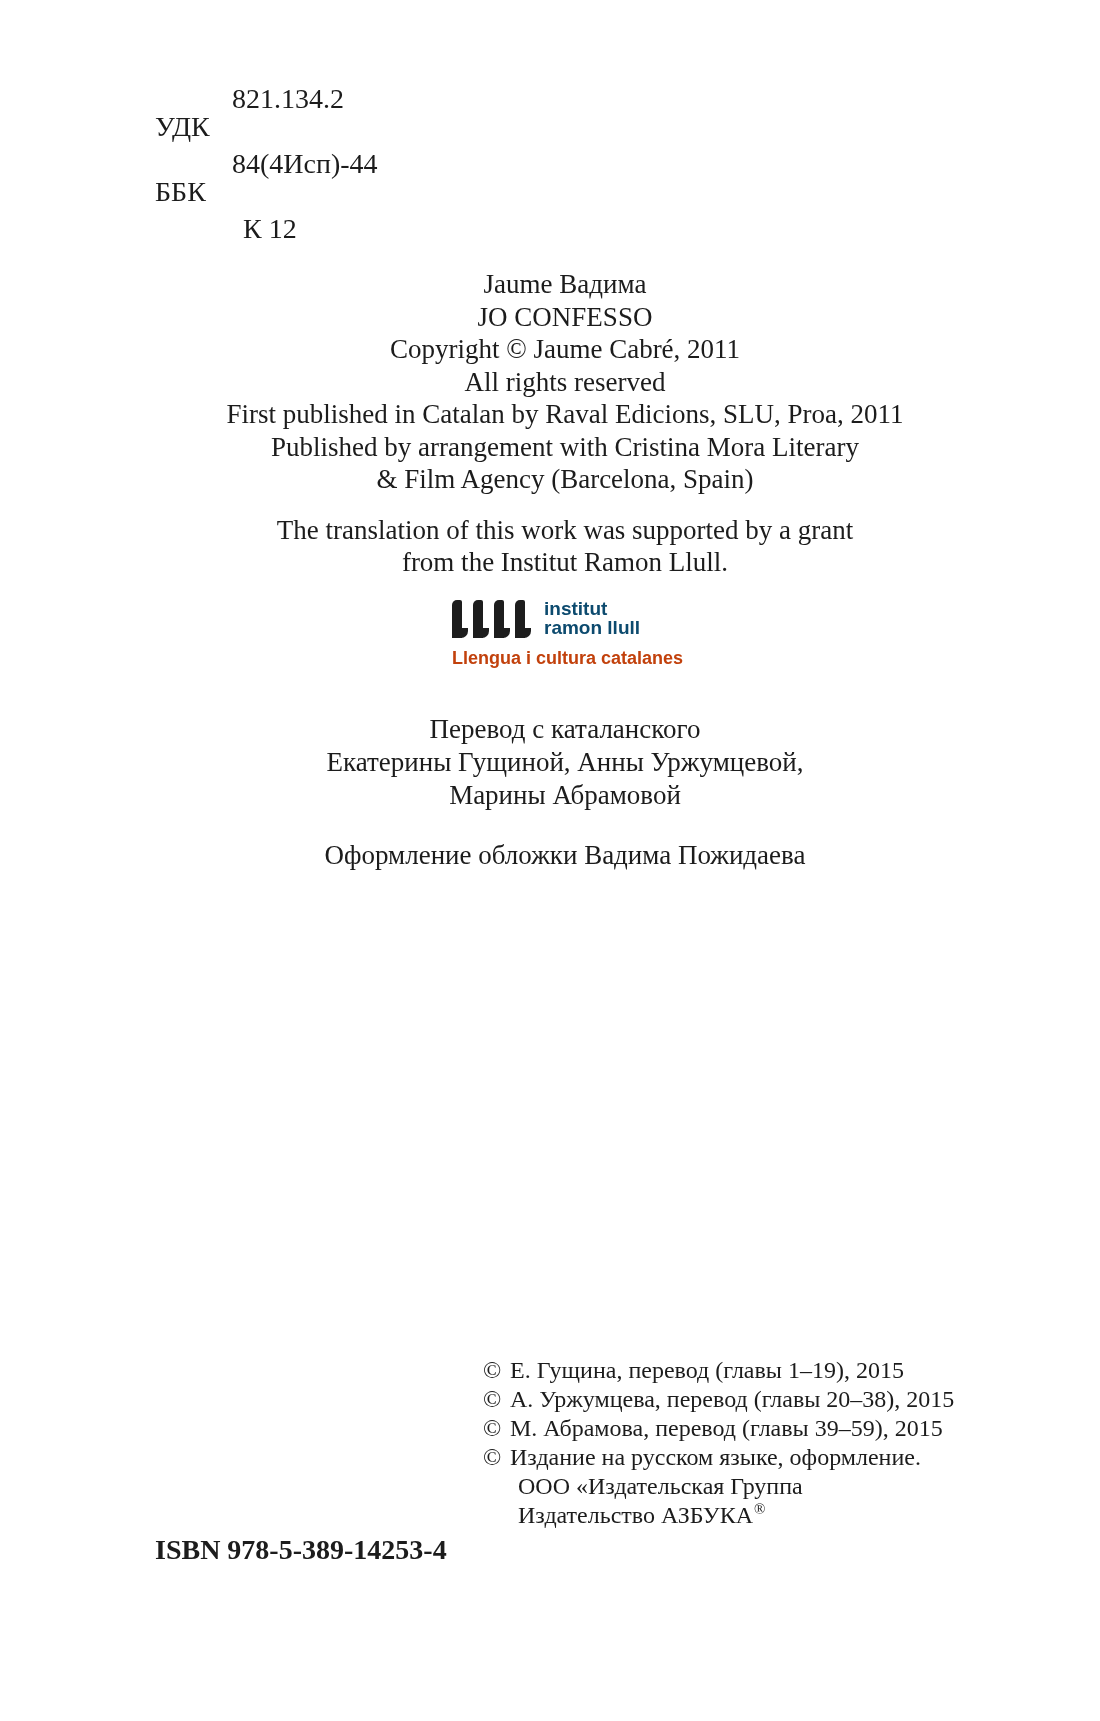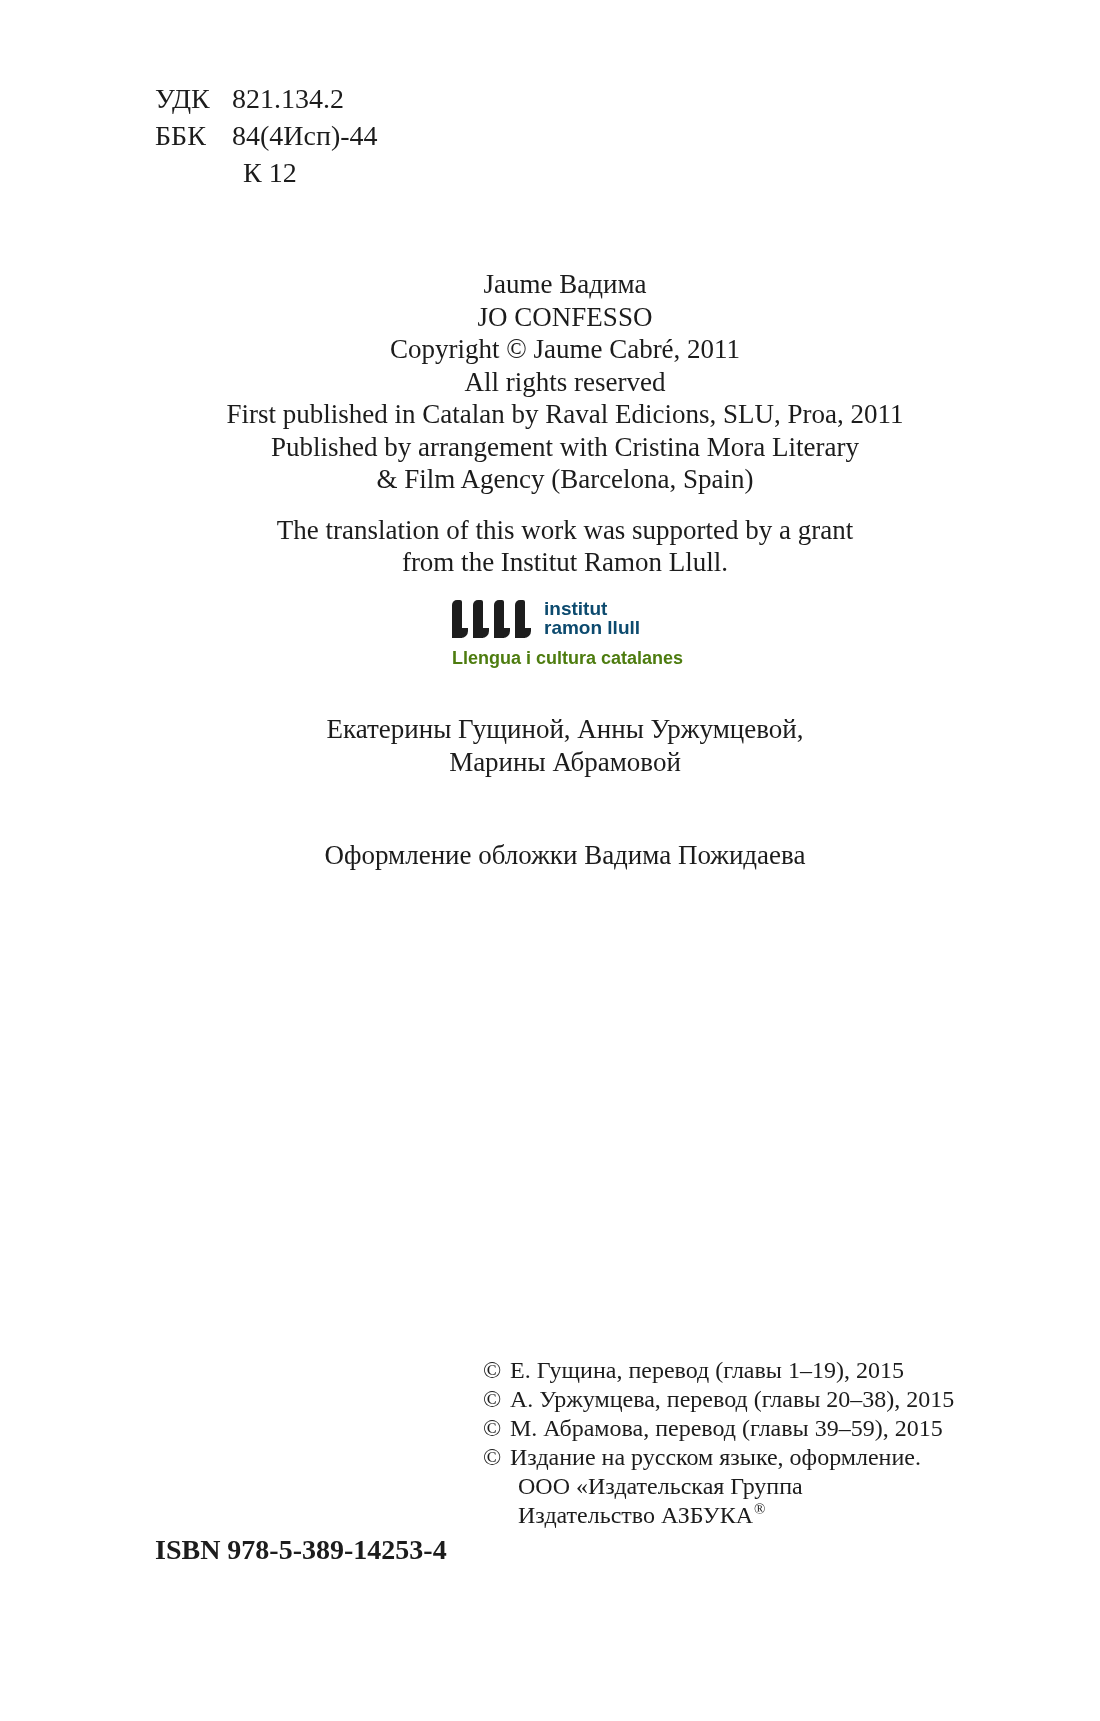--- a/index.html
+++ b/index.html
@@ -9,21 +9,21 @@
     color:#1c1c1c;
     font-family:"Liberation Serif", serif;
     position:relative;
     overflow:hidden;
   }
   .abs{position:absolute;}
 
   
   #class-block{left:155px;top:80px;font-size:28px;line-height:37px;}
   .class-row{display:flex;}
-  .class-label{width:77px;flex:0 0 77px;}
+  .class-label{width:77px;flex:0 0 77px;margin-top:28px;}
   .class-value{white-space:nowrap;}
   .class-value.shift{padding-left:11px;}
 
   
   .center-col{left:30px;width:1070px;text-align:center;}
   #title-block{top:268px;font-size:27px;line-height:32.5px;}
   #grant-block{top:514px;font-size:27px;line-height:32px;}
   #translation-block{top:713px;font-size:27px;line-height:33px;}
   #cover-line{top:839px;font-size:27px;line-height:32px;}
 
@@ -31,21 +31,21 @@
   #logo{left:452px;top:599px;width:230px;}
   .logo-top{display:flex;align-items:flex-start;}
   .logo-glyphs{display:flex;height:38px;margin-top:1px;}
   .logo-l{position:relative;width:16px;height:38px;margin-right:5px;}
   .logo-l:last-child{margin-right:0;}
   .logo-l .stem{position:absolute;left:0;top:0;width:10px;height:38px;background:#1d1d1d;border-radius:5px 2px 0 0;}
   .logo-l .foot{position:absolute;left:0;bottom:0;width:16px;height:10px;background:#1d1d1d;border-radius:0 0 7px 0;}
   .logo-text{margin-left:13px;font-family:"Liberation Sans", sans-serif;font-weight:bold;
              font-size:19px;line-height:19px;color:#0c4a6e;text-align:left;white-space:nowrap;}
   .logo-tagline{margin-top:10px;font-family:"Liberation Sans", sans-serif;font-weight:bold;
-                font-size:18px;color:#4d7c0f;white-space:nowrap;}
+                font-size:18px;color:#c2410c;white-space:nowrap;}
 
   
   #copyright-block{left:483px;top:1356px;font-size:24px;line-height:29px;}
   .cr-row{display:flex;white-space:nowrap;}
   .cr-sym{width:27px;flex:0 0 27px;}
   .cr-text.indent{padding-left:8px;}
   .reg-sup{font-size:15px;position:relative;top:-9px;margin-left:1px;}
 
   
   #isbn{left:155px;top:1534px;font-size:28px;font-weight:bold;white-space:nowrap;}
@@ -105,20 +105,21 @@
     </div>
     <div class="logo-text">
       <div>institut</div>
       <div>ramon llull</div>
     </div>
   </div>
   <div class="logo-tagline">Llengua i cultura catalanes</div>
 </div>
 
 <div class="abs center-col" id="translation-block">
+  <div>Перевод с каталанского</div>
   <div>Екатерины Гущиной, Анны Уржумцевой,</div>
   <div>Марины Абрамовой</div>
 </div>
 
 <div class="abs center-col" id="cover-line">Оформление обложки Вадима Пожидаева</div>
 
 <div class="abs" id="copyright-block">
   <div class="cr-row">
     <span class="cr-sym">©</span>
     <span class="cr-text">Е. Гущина, перевод (главы 1–19), 2015</span>

